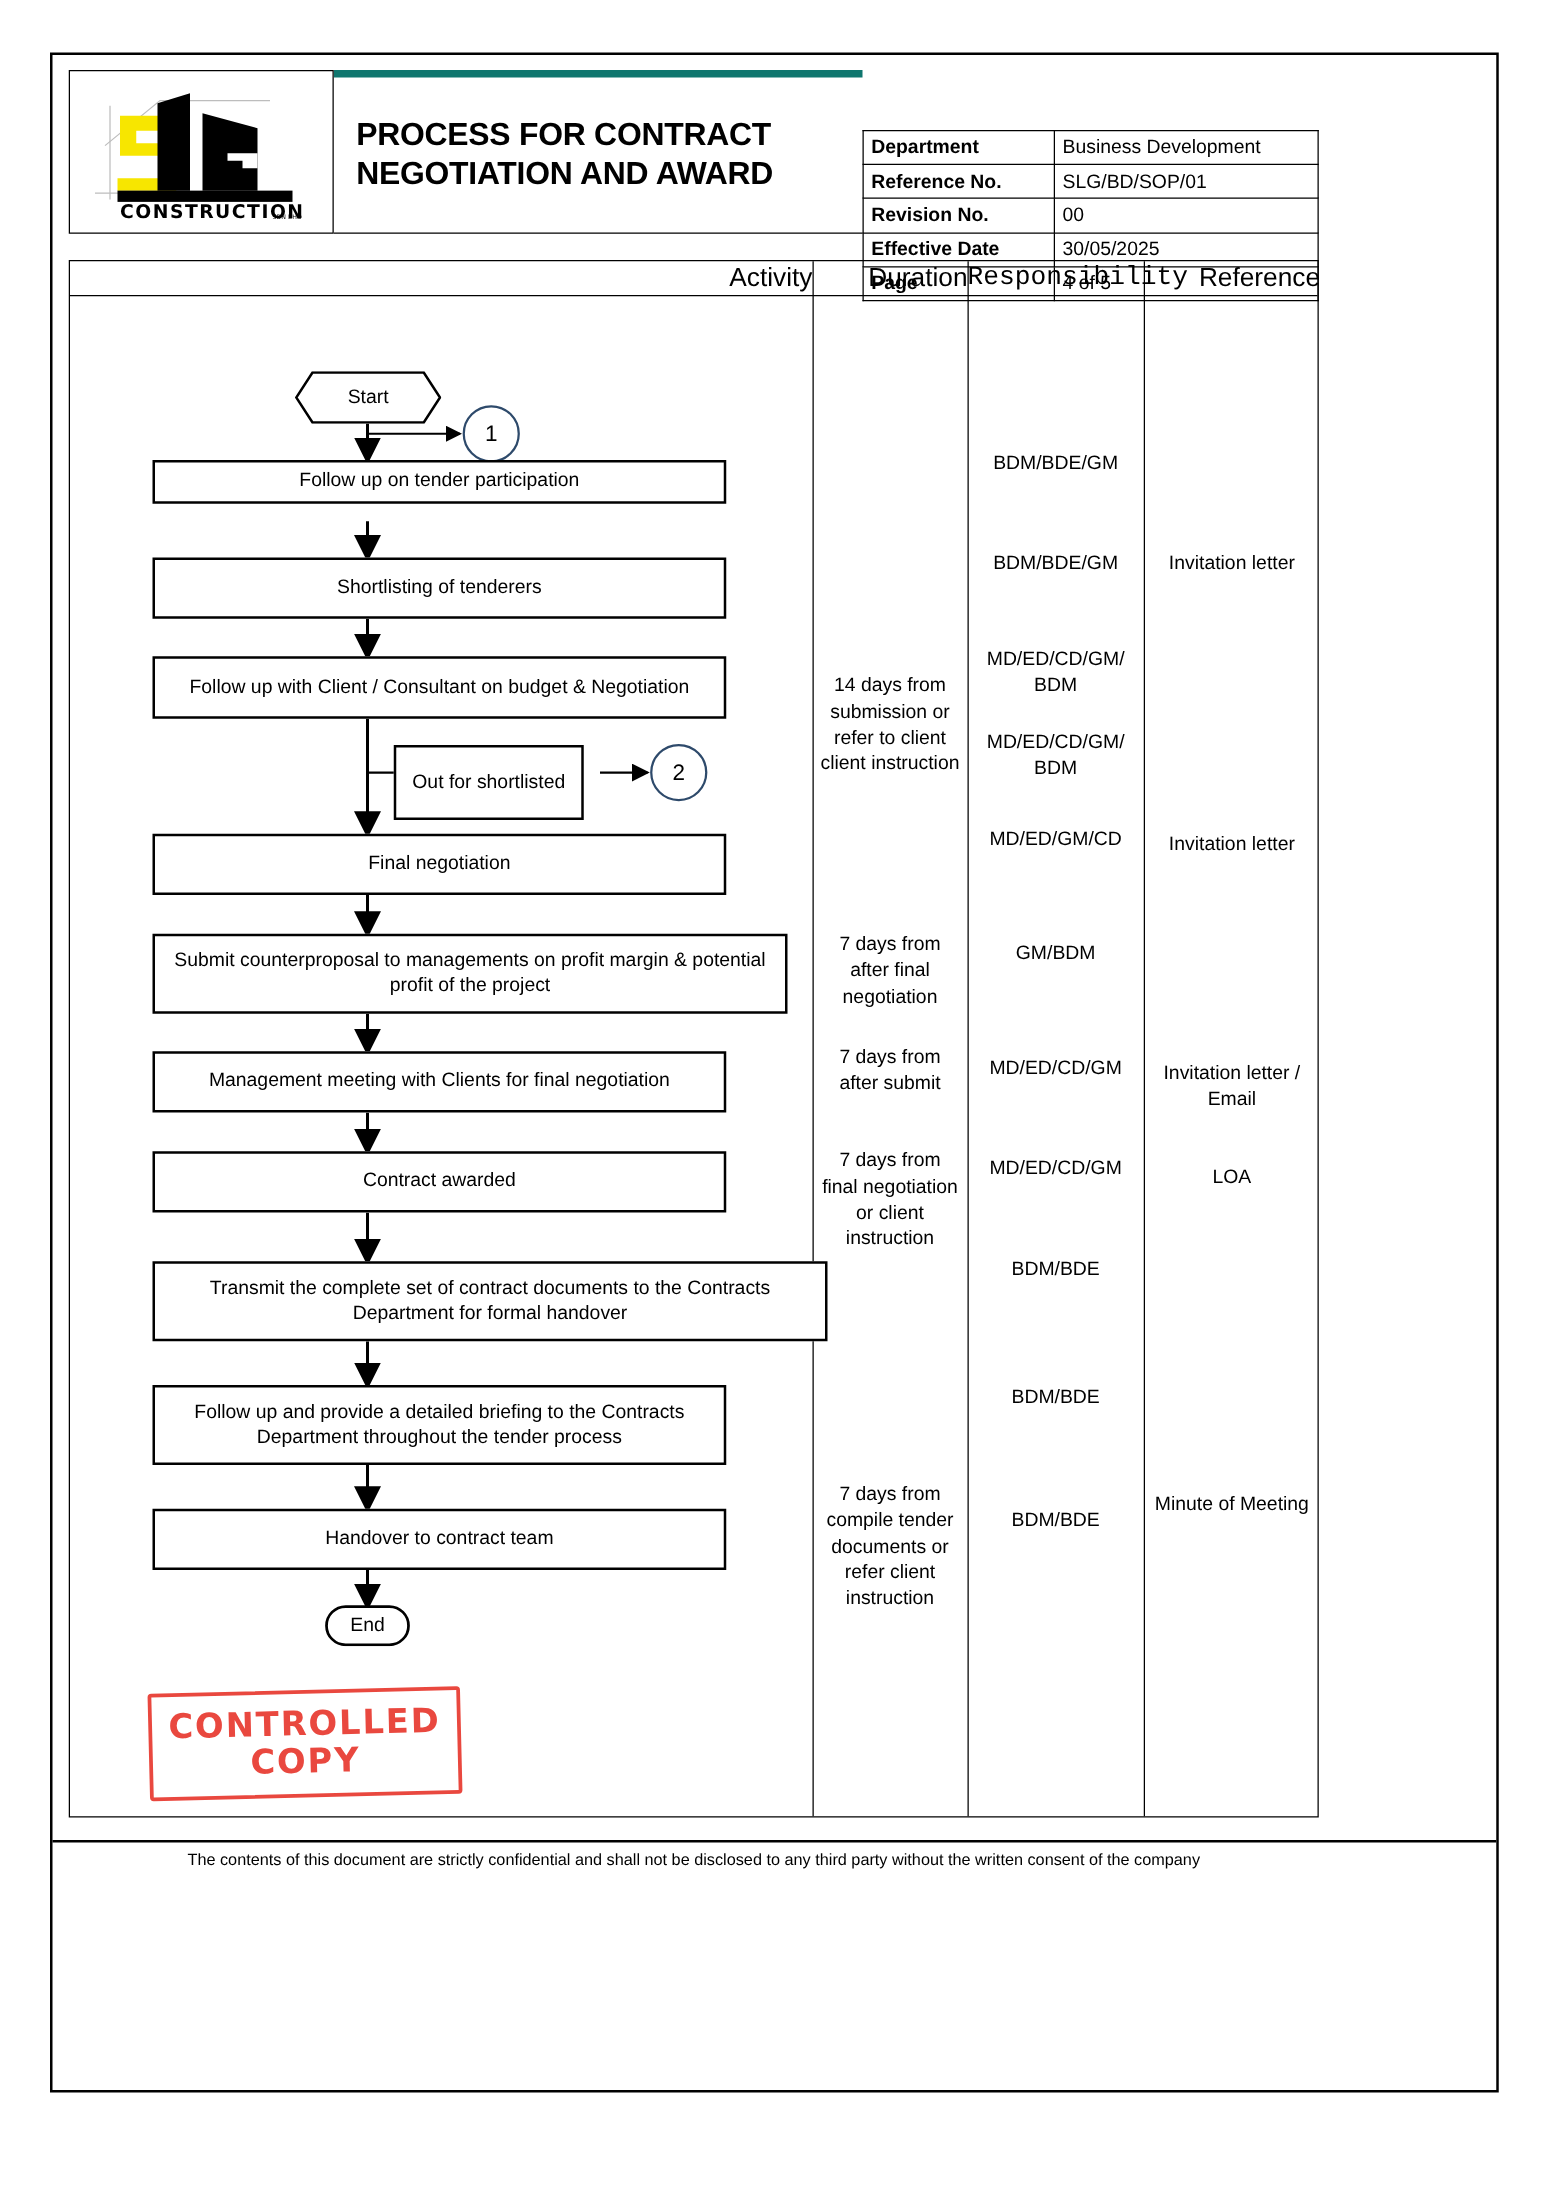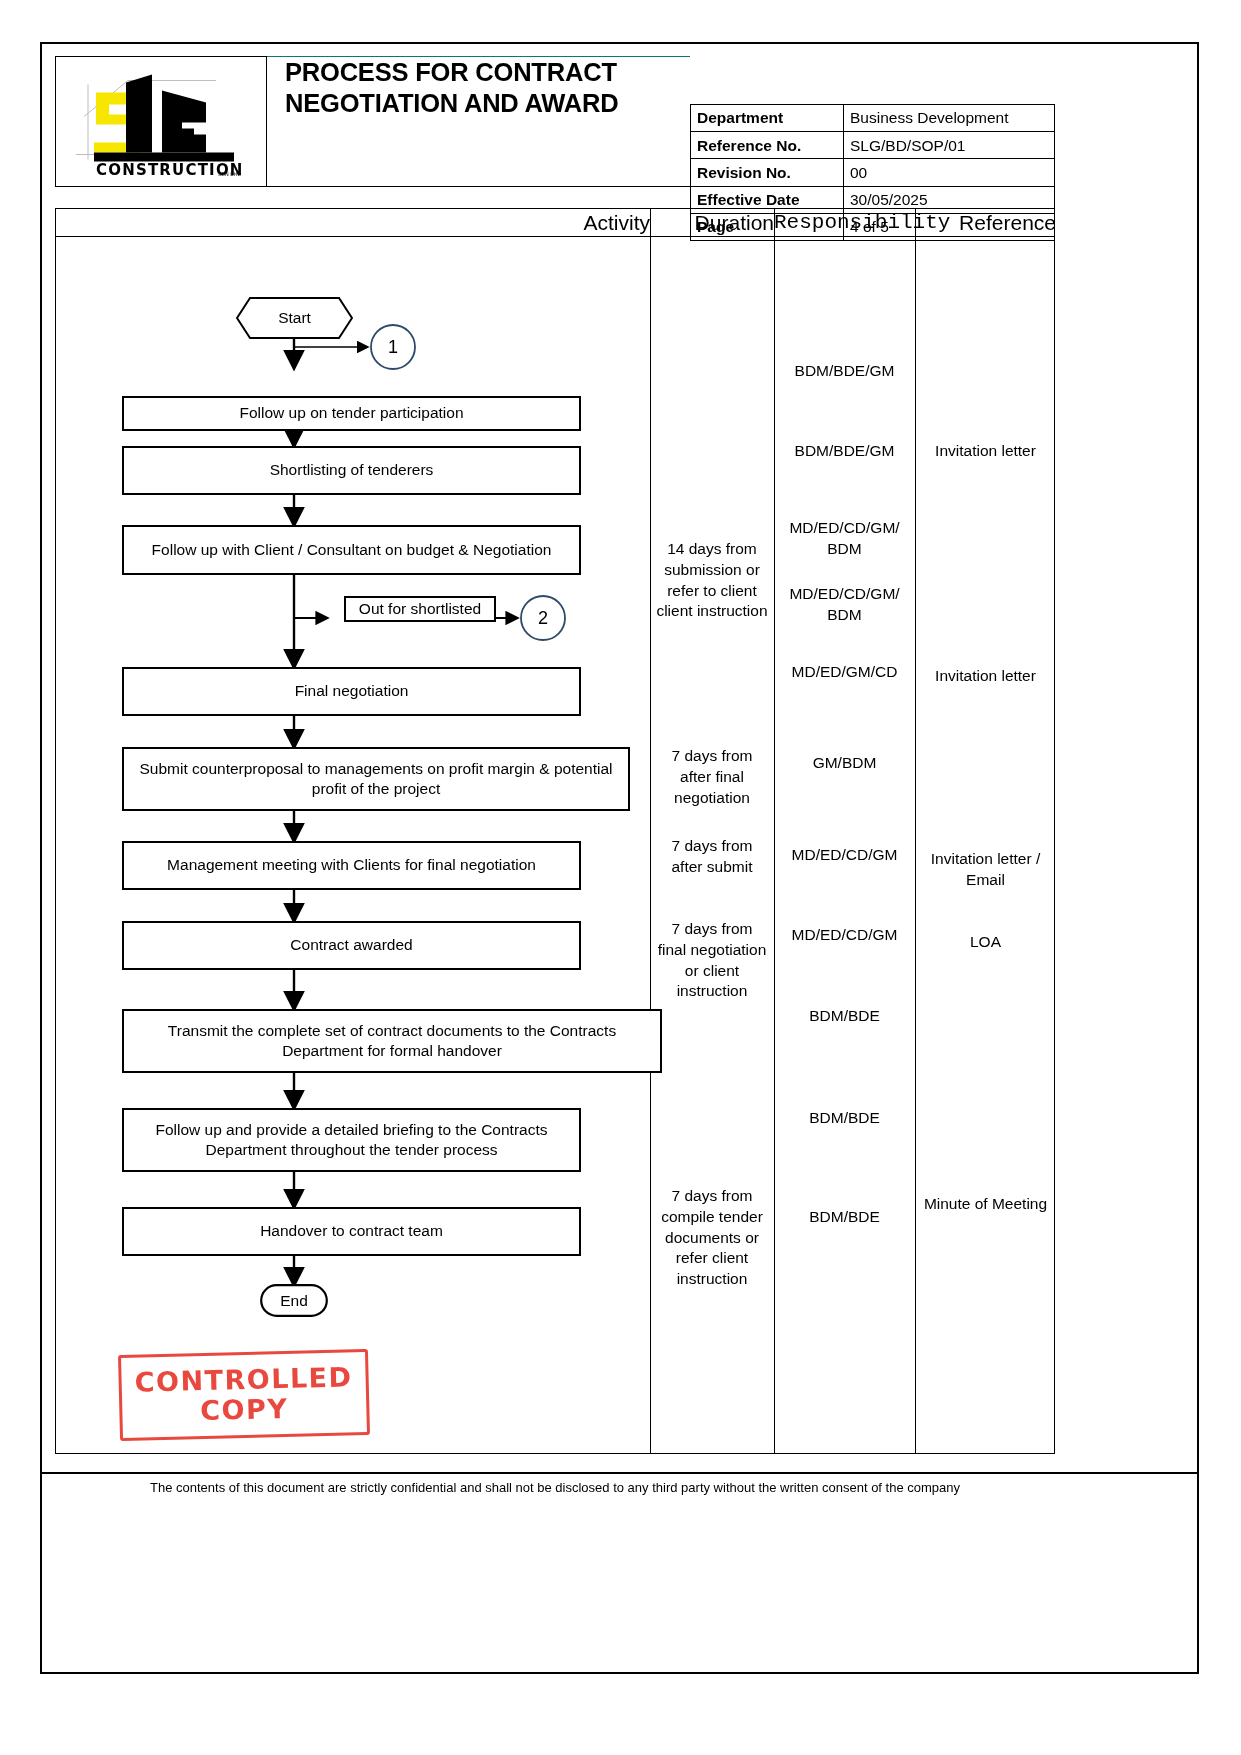--- a/index.html
+++ b/index.html
@@ -42,25 +42,25 @@
   }
   .logo-cell {
     width: 212px;
     border: 1px solid #000;
     box-sizing: border-box;
     position: relative;
     background: #fff;
   }
   .title-cell {
     flex: 1;
-    border-top: 1px solid #0f766e;
+    border-top: 6px solid #0f766e;
     border-bottom: 1px solid #000;
     box-sizing: border-box;
     display: flex;
-    align-items: flex-start;
+    align-items: center;
     padding-left: 18px;
   }
   .doc-title {
     font-size: 25.5px;
     font-weight: bold;
     line-height: 1.22;
     letter-spacing: -0.2px;
     font-family: "Liberation Sans", sans-serif;
   }
   .meta-table {
@@ -362,33 +362,33 @@
         <span>Start</span>
       </div>
 
       <div class="conn" style="left:313px; top:86px;">
         <svg viewBox="0 0 48 48" width="48" height="48">
           <circle cx="24" cy="24" r="22" fill="#fff" stroke="#2e4a6b" stroke-width="1.8"></circle>
         </svg>
         <span>1</span>
       </div>
 
-      <div class="fbox" style="left:66px; top:131px; width:459px; height:35px;margin-top:28px;">
+      <div class="fbox" style="left:66px; top:131px; width:459px; height:35px;">
         <span>Follow up on tender participation</span>
       </div>
 
       <div class="fbox" style="left:66px; top:209px; width:459px; height:49px;">
         <span>Shortlisting of tenderers</span>
       </div>
 
       <div class="fbox" style="left:66px; top:288px; width:459px; height:50px;">
         <span>Follow up with Client / Consultant on budget &amp; Negotiation</span>
       </div>
 
-      <div class="fbox" style="left:288px; top:359px; width:152px; height:26px;text-align:right;">
+      <div class="fbox" style="left:259px; top:359px; width:152px; height:60px;text-align:right;">
         <span>Out for shortlisted</span>
       </div>
 
       <div class="conn" style="left:463px; top:357px;">
         <svg viewBox="0 0 48 48" width="48" height="48">
           <circle cx="24" cy="24" r="22" fill="#fff" stroke="#2e4a6b" stroke-width="1.8"></circle>
         </svg>
         <span>2</span>
       </div>
 

